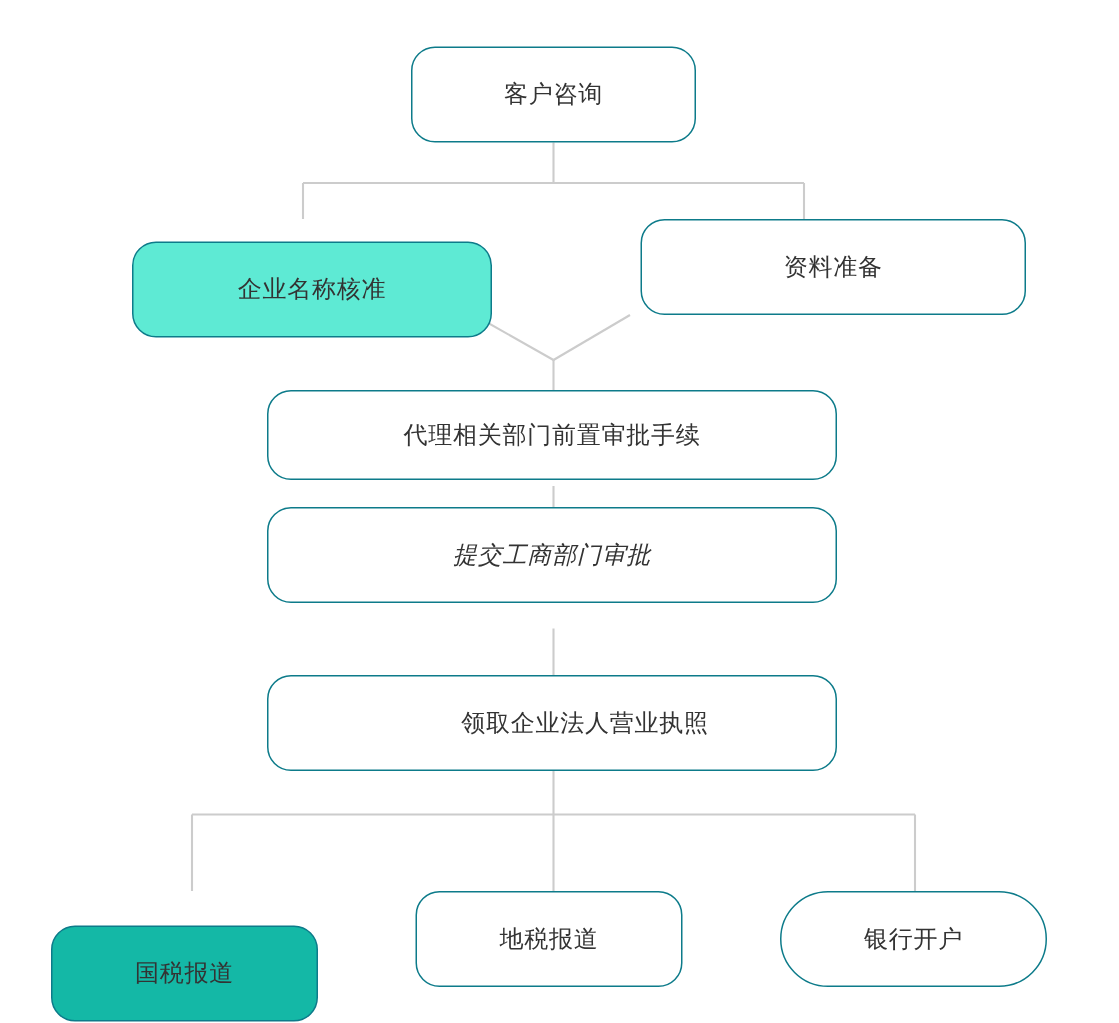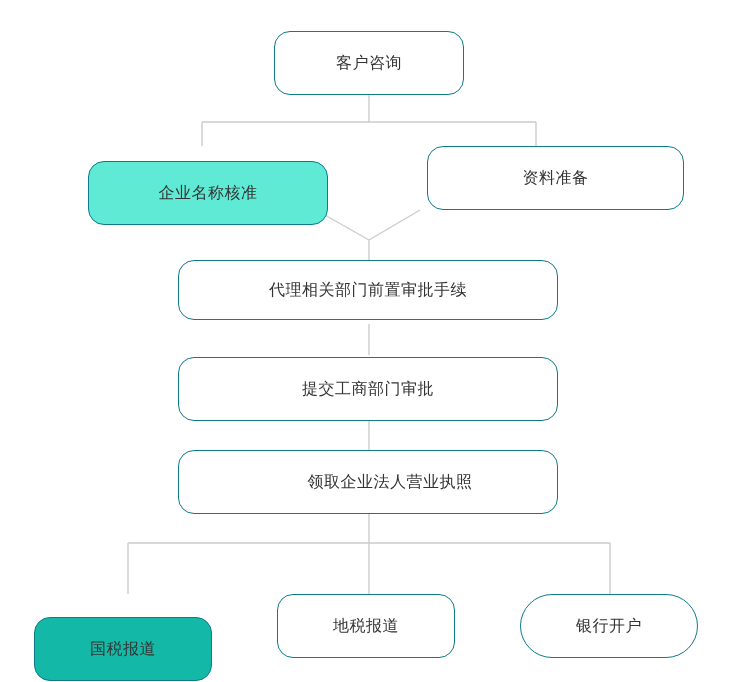--- a/index.html
+++ b/index.html
@@ -73,21 +73,21 @@
   </div>
 
   <div class="node" style="left: 388px; top: 146px; width: 257px; height: 64px; border-color: rgb(13, 123, 138); background: rgb(255, 255, 255); margin-left: 39px;">
     <span class="node-label" style="color: rgb(51, 51, 51);">资料准备</span>
   </div>
 
   <div class="node" style="left: 178px; top: 260px; width: 380px; height: 60px; border-color: rgb(13, 123, 138); background: rgb(255, 255, 255);">
     <span class="node-label" style="color: rgb(51, 51, 51);">代理相关部门前置审批手续</span>
   </div>
 
-  <div class="node" style="left: 178px; top: 357px; width: 380px; height: 64px; border-color: rgb(13, 123, 138); background: rgb(255, 255, 255);">
+  <div class="node" style="left: 178px; top: 338px; width: 380px; height: 64px; border-color: rgb(13, 123, 138); background: rgb(255, 255, 255); font-style: italic;">
     <span class="node-label" style="color: rgb(51, 51, 51);">提交工商部门审批</span>
   </div>
 
   <div class="node" style="left: 178px; top: 450px; width: 380px; height: 64px; border-color: rgb(13, 123, 138); background: rgb(255, 255, 255); padding-left: 44px;">
     <span class="node-label" style="color: rgb(51, 51, 51);">领取企业法人营业执照</span>
   </div>
 
   <div class="node" style="left: 34px; top: 617px; width: 178px; height: 64px; border-color: rgb(13, 123, 138); background: #14b8a6;">
     <span class="node-label" style="color: rgb(51, 51, 51);">国税报道</span>
   </div>

